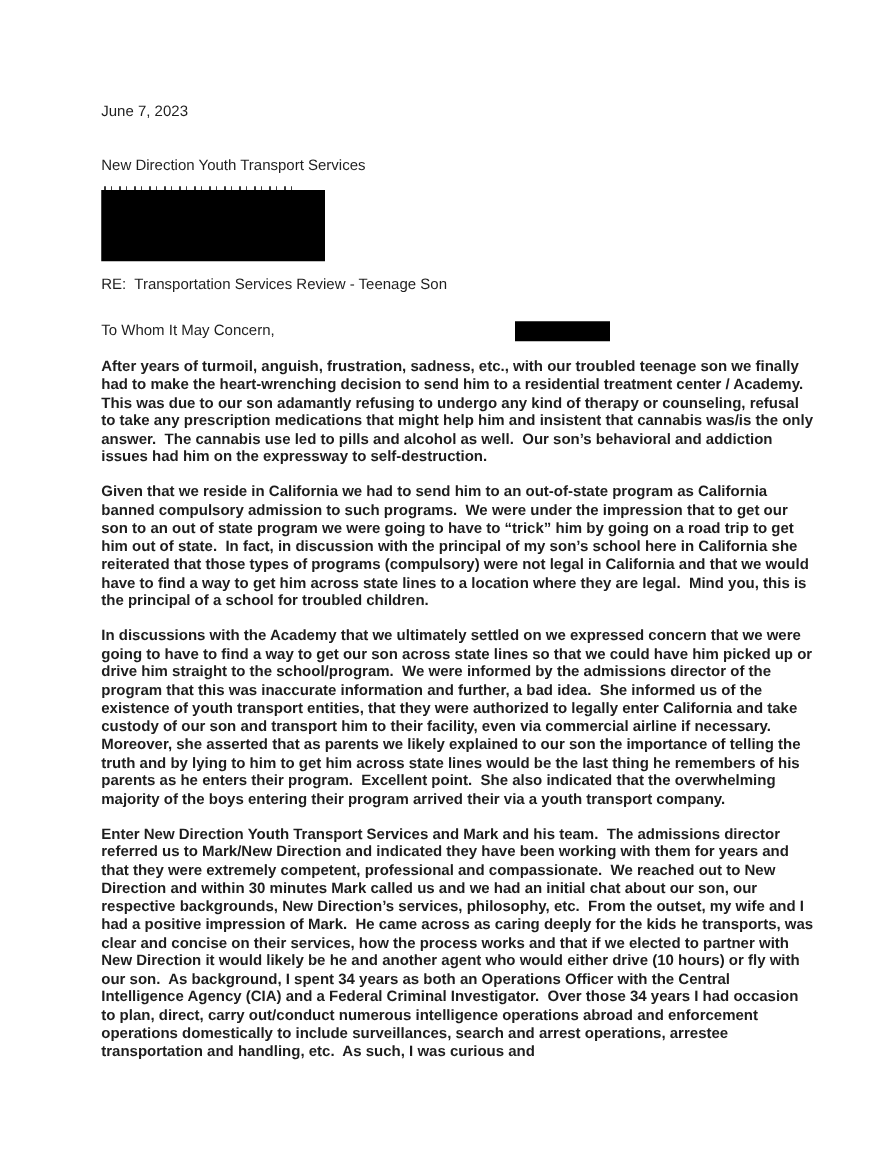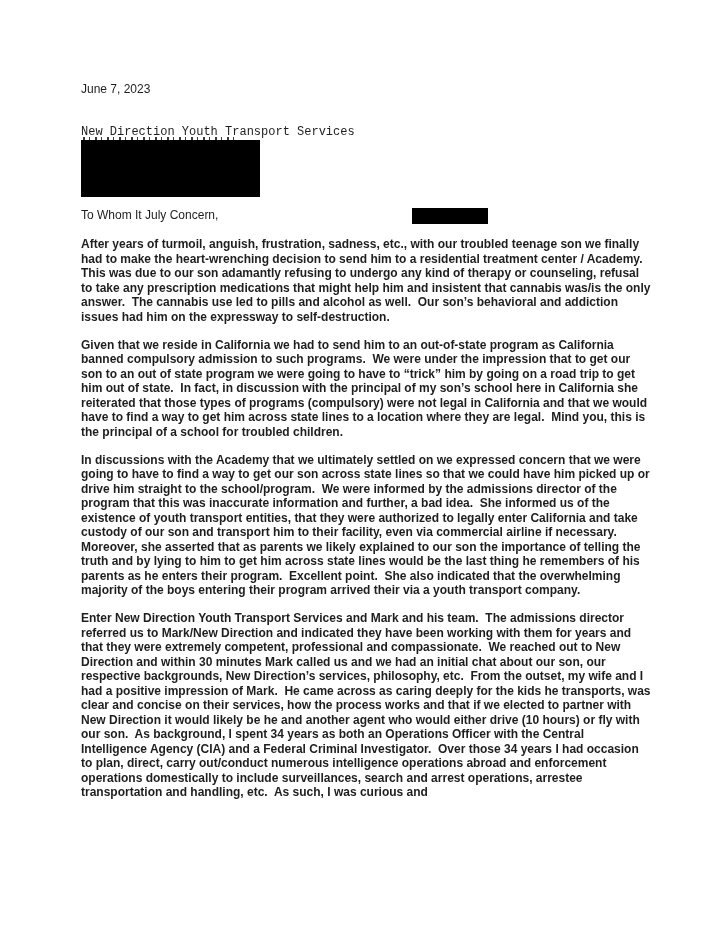--- a/index.html
+++ b/index.html
@@ -22,23 +22,22 @@
     top: 82px;
     width: 570px;
     font-size: 12px;
     line-height: 14.5px;
   }
   .date-line {
     margin: 0 0 28px 0;
     white-space: pre-wrap;
   }
   .recipient-name {
-    margin: 0 0 1px 0;
+    margin: 0 0 13px 0;
     white-space: pre-wrap;
-    font-family: Liberation Mono, monospace;
   }
   .redaction-address {
     position: relative;
     width: 179px;
     height: 57px;
     background: #000000;
     margin: 0 0 11px 0;
   }
   
   .redacted-remnant {
@@ -87,23 +86,24 @@
   <div class="content">
 
     <div class="date-line">June 7, 2023</div>
 
     <div class="recipient-name">New Direction Youth Transport Services</div>
 
     <div class="redaction-address">
       <div class="redacted-remnant"></div>
     </div>
 
+    <div class="subject-line">RE:  Transportation Services Review - Teenage Son</div>
 
     <div class="salutation-row">
-      <span class="salutation">To Whom It July Concern,</span>
+      <span class="salutation">To Whom It May Concern,</span>
       <div class="redaction-name"></div>
     </div>
 
     <div class="body-paragraphs">
       <p>After years of turmoil, anguish, frustration, sadness, etc., with our troubled teenage son we finally had to make the heart-wrenching decision to send him to a residential treatment center / Academy.  This was due to our son adamantly refusing to undergo any kind of therapy or counseling, refusal to take any prescription medications that might help him and insistent that cannabis was/is the only answer.  The cannabis use led to pills and alcohol as well.  Our son’s behavioral and addiction issues had him on the expressway to self-destruction.</p>
       <p>Given that we reside in California we had to send him to an out-of-state program as California banned compulsory admission to such programs.  We were under the impression that to get our son to an out of state program we were going to have to “trick” him by going on a road trip to get him out of state.  In fact, in discussion with the principal of my son’s school here in California she reiterated that those types of programs (compulsory) were not legal in California and that we would have to find a way to get him across state lines to a location where they are legal.  Mind you, this is the principal of a school for troubled children.</p>
       <p>In discussions with the Academy that we ultimately settled on we expressed concern that we were going to have to find a way to get our son across state lines so that we could have him picked up or drive him straight to the school/program.  We were informed by the admissions director of the program that this was inaccurate information and further, a bad idea.  She informed us of the existence of youth transport entities, that they were authorized to legally enter California and take custody of our son and transport him to their facility, even via commercial airline if necessary.  Moreover, she asserted that as parents we likely explained to our son the importance of telling the truth and by lying to him to get him across state lines would be the last thing he remembers of his parents as he enters their program.  Excellent point.  She also indicated that the overwhelming majority of the boys entering their program arrived their via a youth transport company.</p>
       <p>Enter New Direction Youth Transport Services and Mark and his team.  The admissions director referred us to Mark/New Direction and indicated they have been working with them for years and that they were extremely competent, professional and compassionate.  We reached out to New Direction and within 30 minutes Mark called us and we had an initial chat about our son, our respective backgrounds, New Direction’s services, philosophy, etc.  From the outset, my wife and I had a positive impression of Mark.  He came across as caring deeply for the kids he transports, was clear and concise on their services, how the process works and that if we elected to partner with New Direction it would likely be he and another agent who would either drive (10 hours) or fly with our son.  As background, I spent 34 years as both an Operations Officer with the Central Intelligence Agency (CIA) and a Federal Criminal Investigator.  Over those 34 years I had occasion to plan, direct, carry out/conduct numerous intelligence operations abroad and enforcement operations domestically to include surveillances, search and arrest operations, arrestee transportation and handling, etc.  As such, I was curious and</p>
     </div>
 

